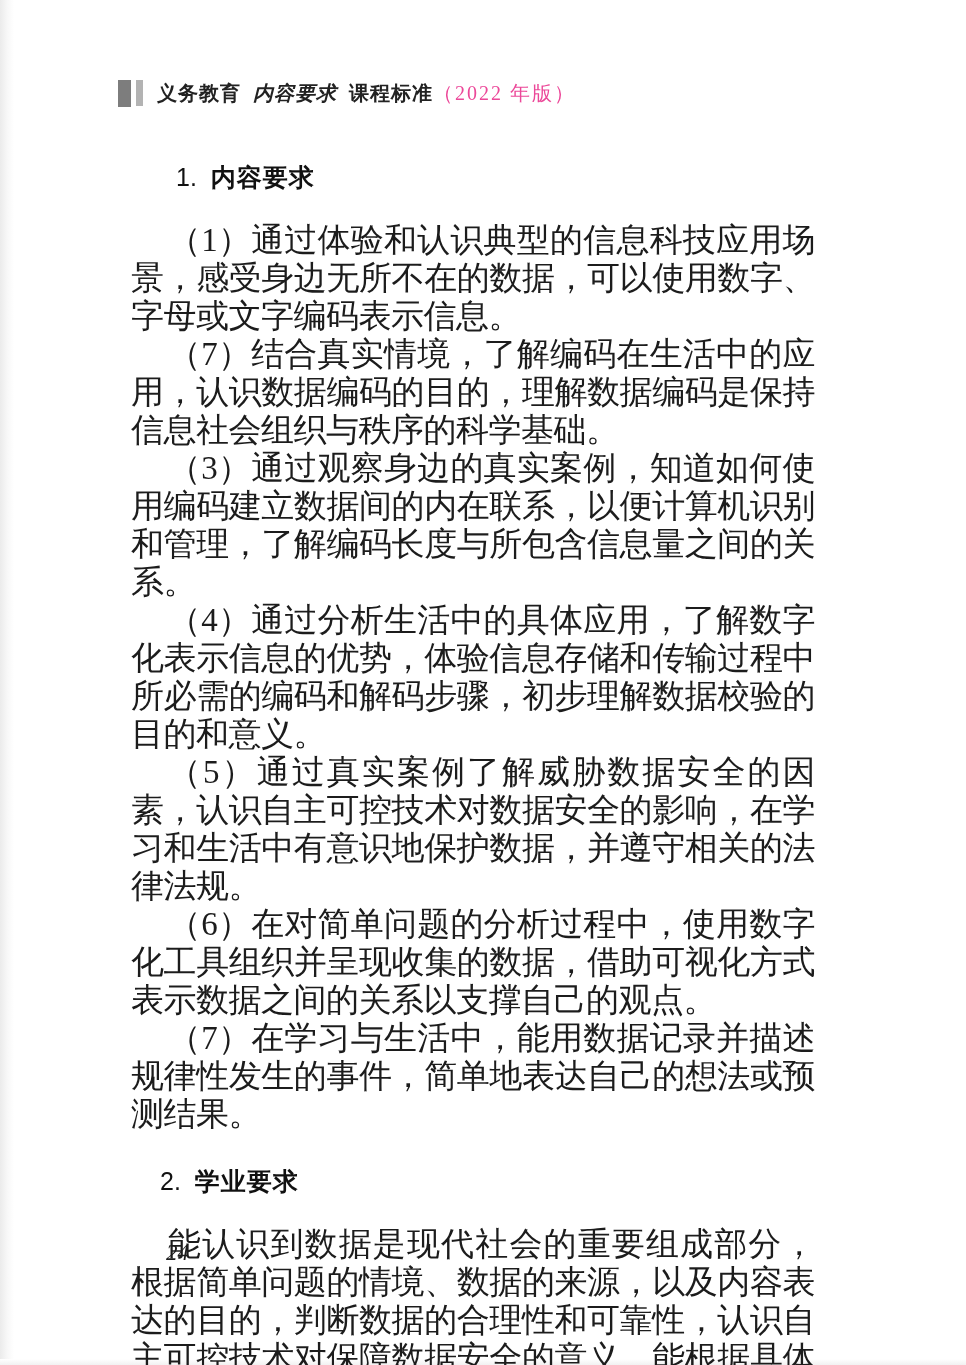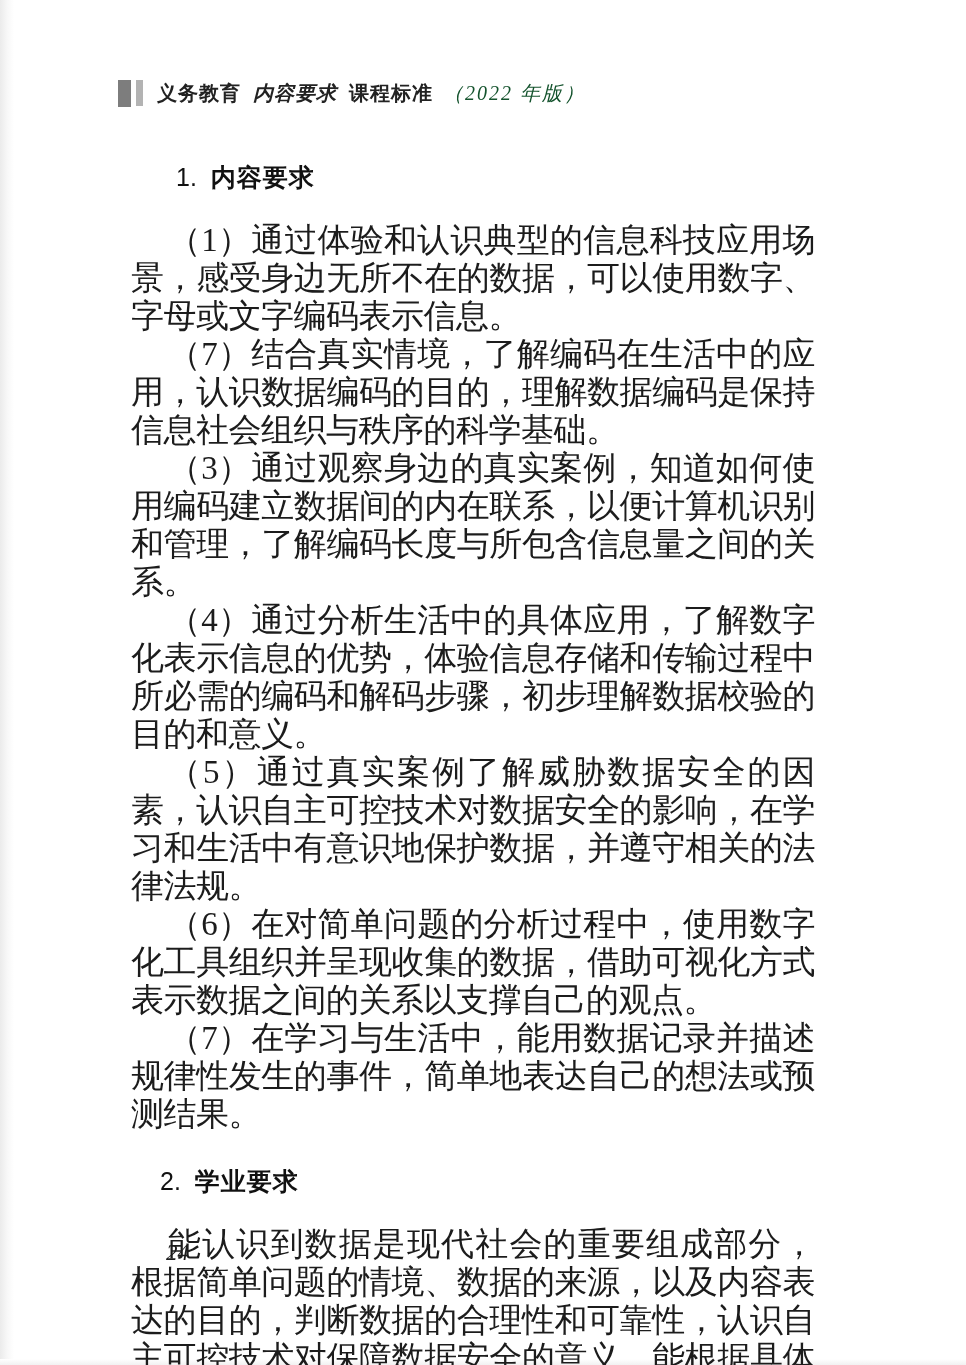--- a/index.html
+++ b/index.html
@@ -55,25 +55,24 @@
     font-family: "Liberation Sans", "DejaVu Sans", sans-serif;
     font-weight: bold;
     letter-spacing: 1px;
   }
   .hdr-subject {
     font-style: italic;
     font-weight: bold;
     margin: 0 12px;
     letter-spacing: 1px;
   }
-  .hdr-standard { margin-right: 10px; }
+  .hdr-standard { }
   .hdr-edition {
     letter-spacing: 2px;
-    color: #14532d;
-    font-style: italic;
+    color: #ec4899;
   }
 
   
   .content {
     position: absolute;
     left: 131px;
     top: 158px;
     width: 684px;
   }
   .sec-heading {

